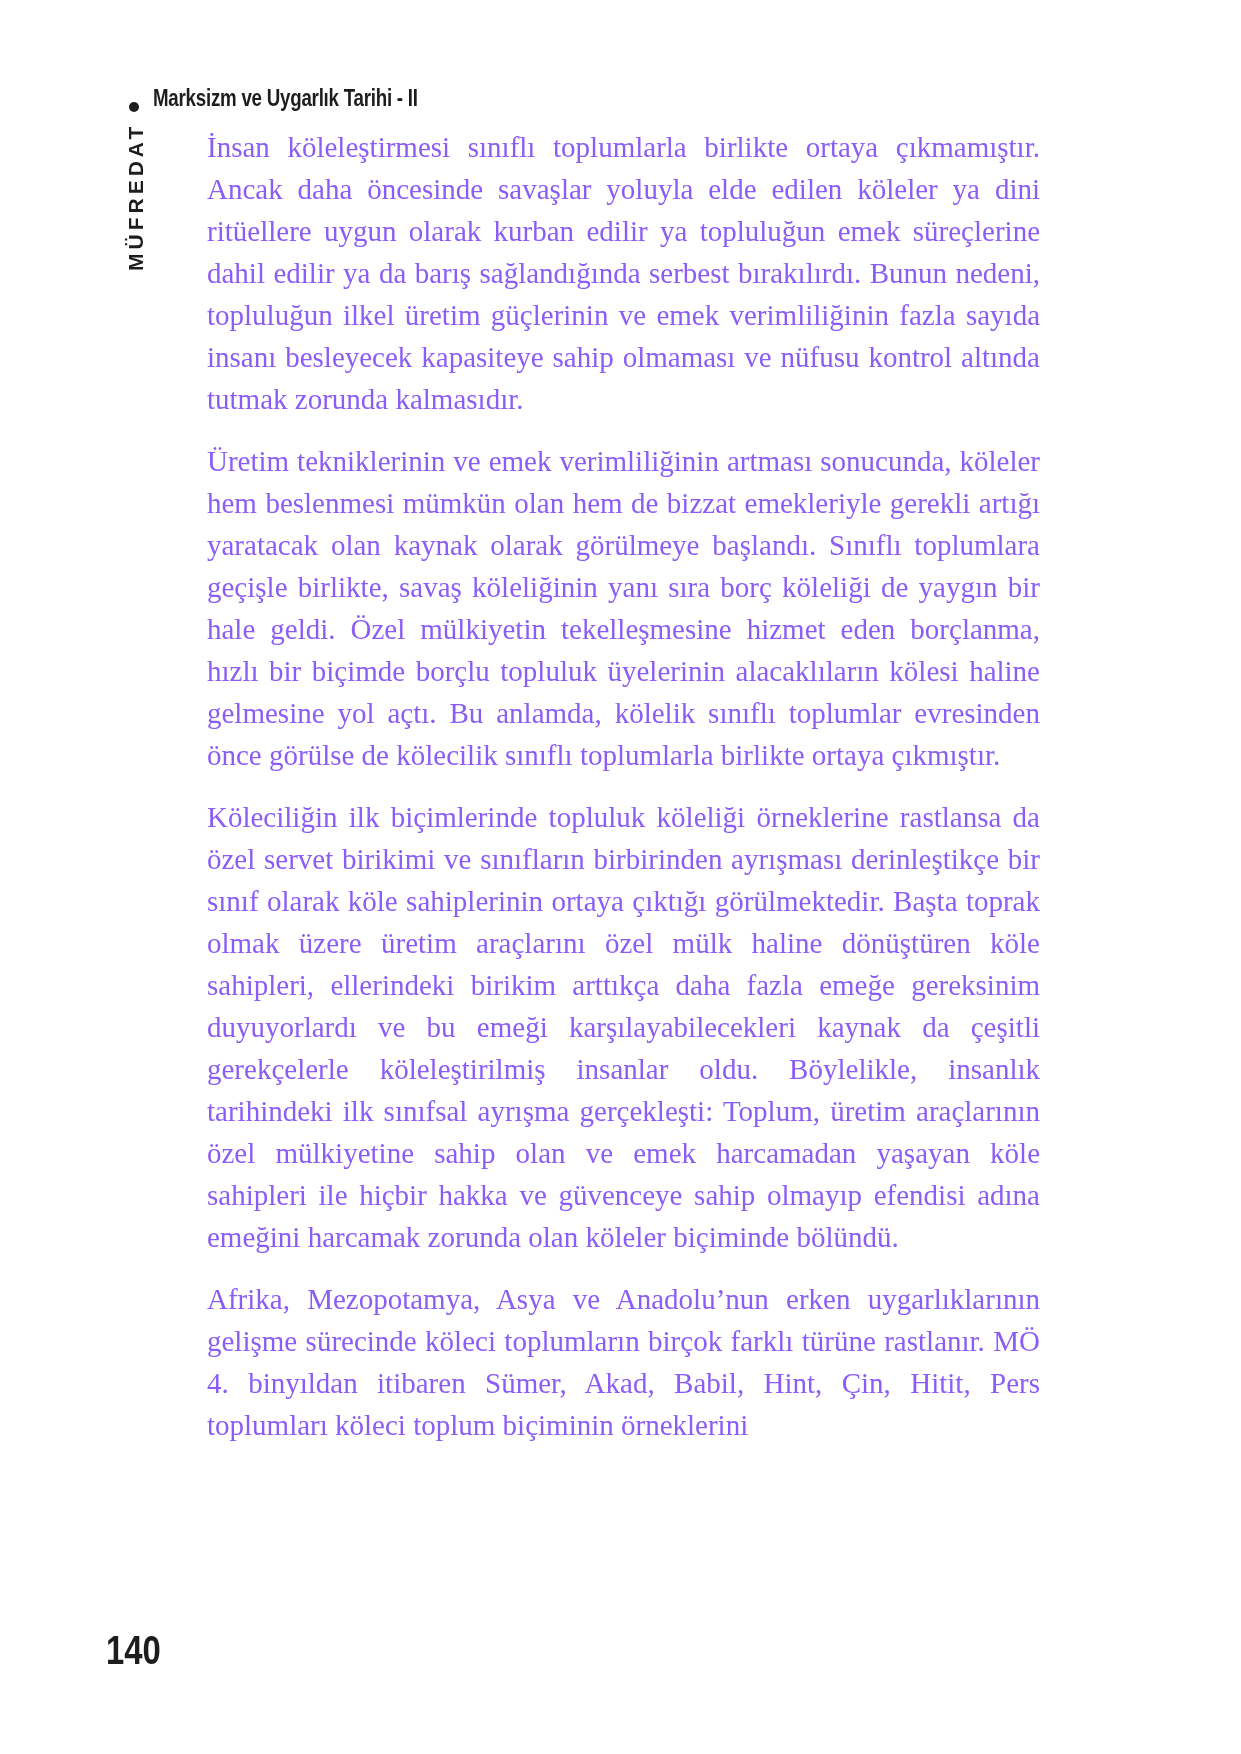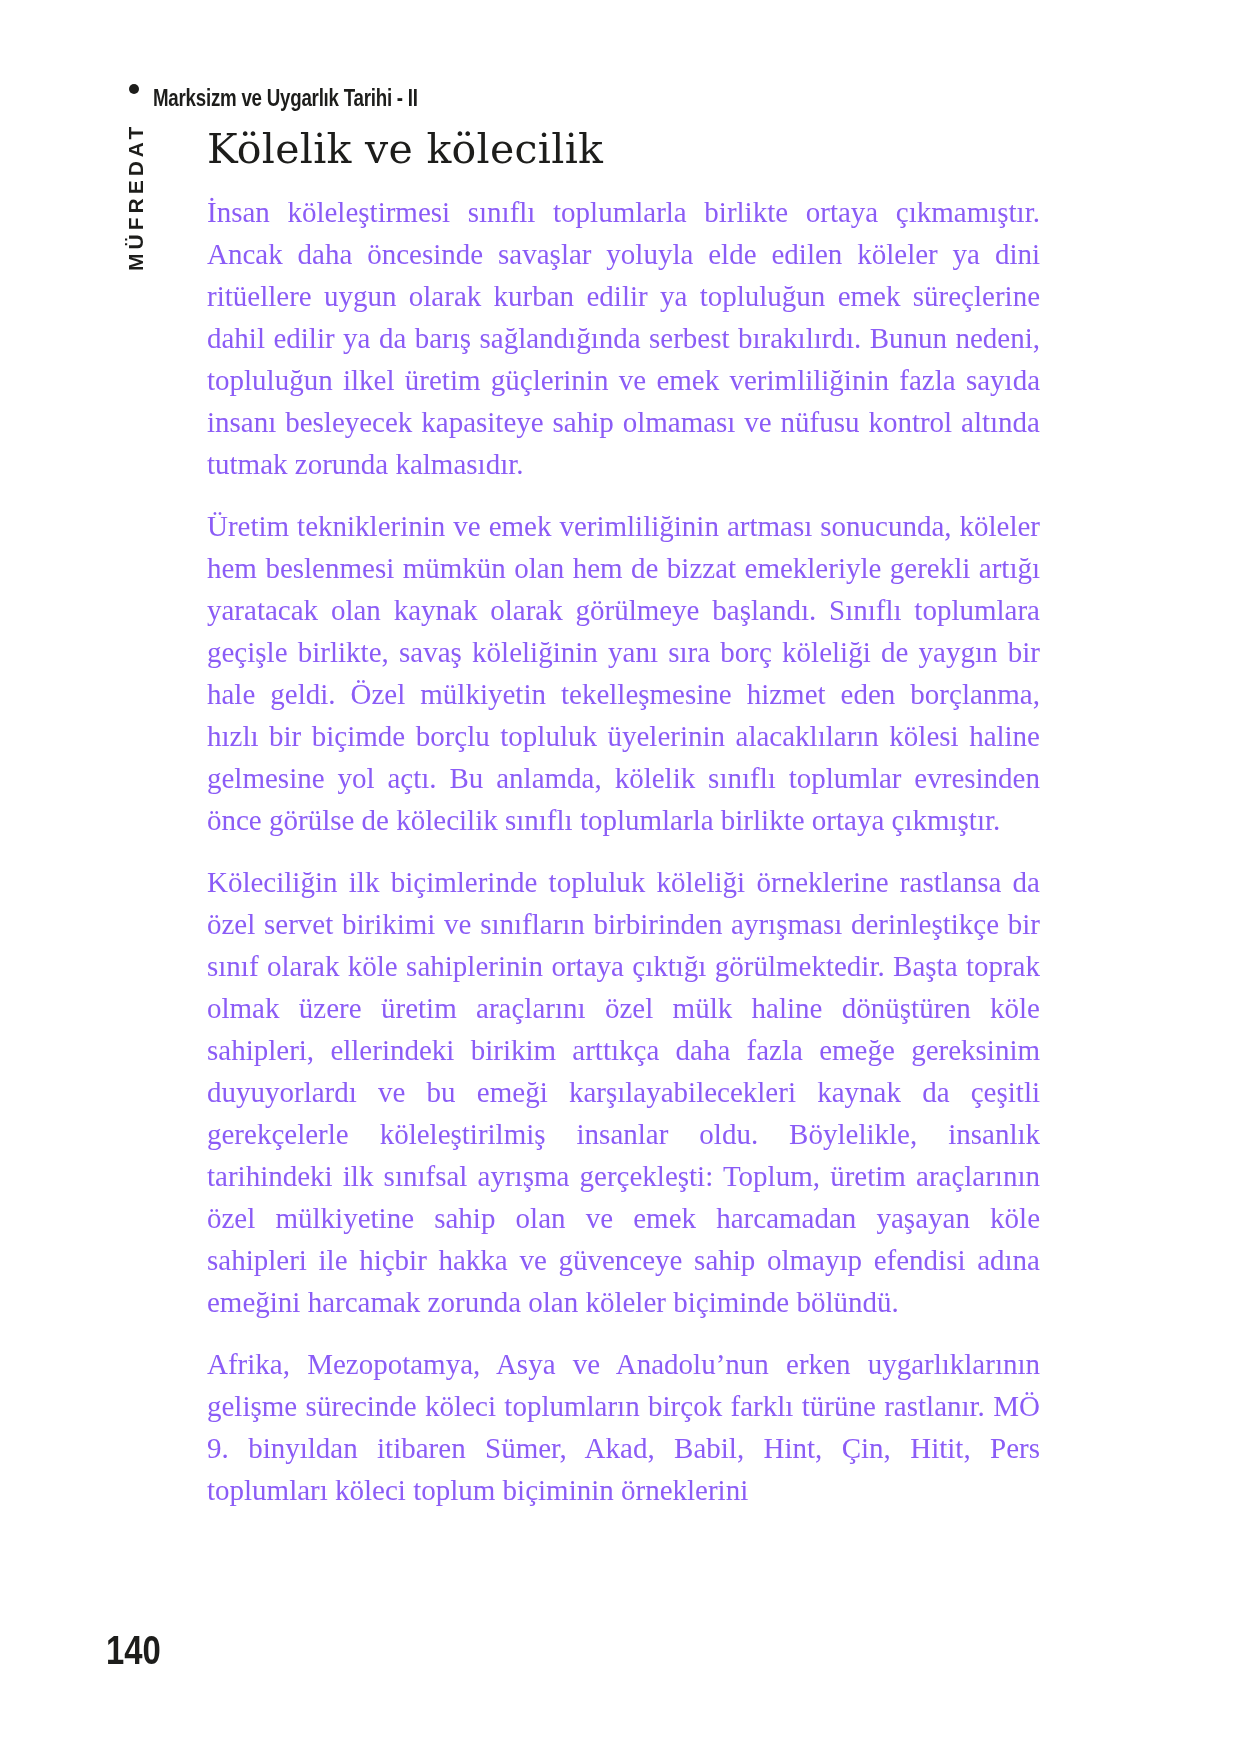--- a/index.html
+++ b/index.html
@@ -16,21 +16,21 @@
     font-family: "Liberation Serif", serif;
     color: #1f1f1e;
   }
 
   
   .running-head {
     position: absolute;
     left: 129px;
     top: 84px;
     display: flex;
-    align-items: flex-start;
+    align-items: flex-end;
     white-space: nowrap;
   }
   .running-head .bullet {
     width: 10px;
     height: 10px;
     border-radius: 50%;
     background: #1d1d1b;
     margin-right: 14px;
     flex: 0 0 auto;
   }
@@ -107,26 +107,25 @@
 <div class="page">
 
   <div class="running-head">
     <span class="bullet"></span>
     <span class="book-title">Marksizm ve Uygarlık Tarihi - II</span>
   </div>
 
   <div class="side-label">MÜFREDAT</div>
 
   <div class="content">
-    <h1 class="section-title">Kölelik ve kölecilik</h1>
 
     <p class="body-par">İnsan köleleştirmesi sınıflı toplumlarla birlikte ortaya çıkmamıştır. Ancak daha öncesinde savaşlar yoluyla elde edilen köleler ya dini ritüellere uygun olarak kurban edilir ya topluluğun emek süreçlerine dahil edilir ya da barış sağlandığında serbest bırakılırdı. Bunun nedeni, topluluğun ilkel üretim güçlerinin ve emek verimliliğinin fazla sayıda insanı besleyecek kapasiteye sahip olmaması ve nüfusu kontrol altında tutmak zorunda kalmasıdır.</p>
 
     <p class="body-par">Üretim tekniklerinin ve emek verimliliğinin artması sonucunda, köleler hem beslenmesi mümkün olan hem de bizzat emekleriyle gerekli artığı yaratacak olan kaynak olarak görülmeye başlandı. Sınıflı toplumlara geçişle birlikte, savaş köleliğinin yanı sıra borç köleliği de yaygın bir hale geldi. Özel mülkiyetin tekelleşmesine hizmet eden borçlanma, hızlı bir biçimde borçlu topluluk üyelerinin alacaklıların kölesi haline gelmesine yol açtı. Bu anlamda, kölelik sınıflı toplumlar evresinden önce görülse de kölecilik sınıflı toplumlarla birlikte ortaya çıkmıştır.</p>
 
     <p class="body-par">Köleciliğin ilk biçimlerinde topluluk köleliği örneklerine rastlansa da özel servet birikimi ve sınıfların birbirinden ayrışması derinleştikçe bir sınıf olarak köle sahiplerinin ortaya çıktığı görülmektedir. Başta toprak olmak üzere üretim araçlarını özel mülk haline dönüştüren köle sahipleri, ellerindeki birikim arttıkça daha fazla emeğe gereksinim duyuyorlardı ve bu emeği karşılayabilecekleri kaynak da çeşitli gerekçelerle köleleştirilmiş insanlar oldu. Böylelikle, insanlık tarihindeki ilk sınıfsal ayrışma gerçekleşti: Toplum, üretim araçlarının özel mülkiyetine sahip olan ve emek harcamadan yaşayan köle sahipleri ile hiçbir hakka ve güvenceye sahip olmayıp efendisi adına emeğini harcamak zorunda olan köleler biçiminde bölündü.</p>
 
-    <p class="body-par">Afrika, Mezopotamya, Asya ve Anadolu’nun erken uygarlıklarının gelişme sürecinde köleci toplumların birçok farklı türüne rastlanır. MÖ 9. binyıldan itibaren Sümer, Akad, Babil, Hint, Çin, Hitit, Pers toplumları köleci toplum biçiminin örneklerini</p>
+    <p class="body-par">Afrika, Mezopotamya, Asya ve Anadolu’nun erken uygarlıklarının gelişme sürecinde köleci toplumların birçok farklı türüne rastlanır. MÖ 4. binyıldan itibaren Sümer, Akad, Babil, Hint, Çin, Hitit, Pers toplumları köleci toplum biçiminin örneklerini</p>
   </div>
 
   <div class="folio">140</div>
 
 </div>
 
 </body></html>

